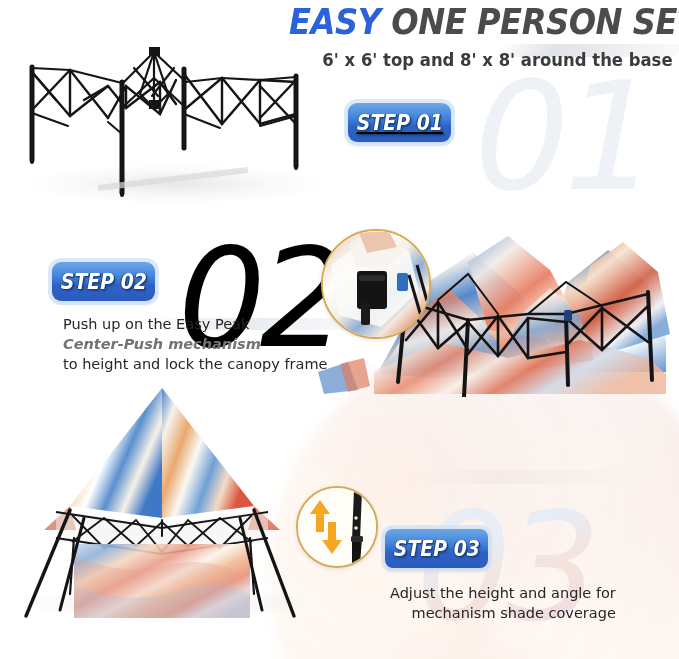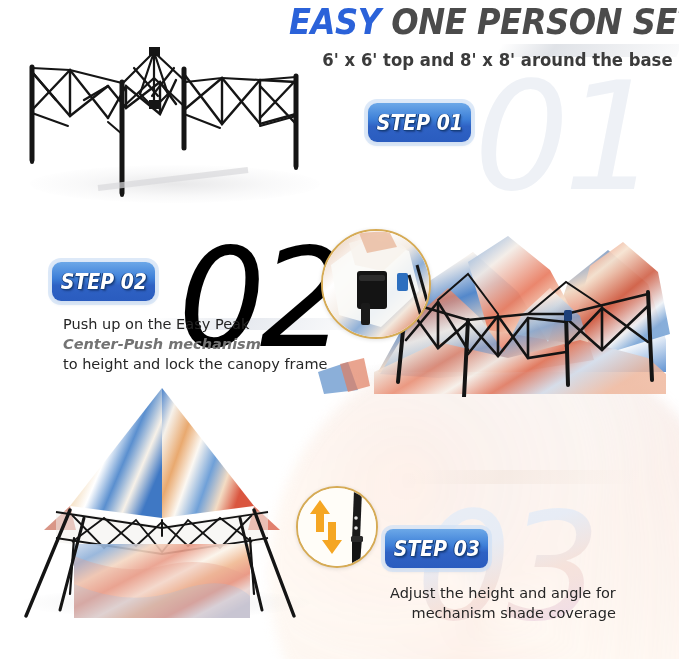--- a/index.html
+++ b/index.html
@@ -87,21 +87,21 @@
     display:flex;align-items:center;justify-content:center;
   }
   .badge-txt{
     font-family:"DejaVu Sans", sans-serif;
     font-style:italic;font-weight:bold;
     font-size:21px;color:#ffffff;
     letter-spacing:0px;
     transform:scaleX(.9);
     text-shadow:1px 1px 0 #16407f, -1px 0 0 #16407f, 0 1px 0 #16407f, 1px 0 0 #16407f, 2px 2px 2px rgba(10,30,70,.45);
   }
-  .badge01{ left:368px; top:103px; }
+  .badge01{ left:348px; top:103px;text-decoration:underline; }
   .badge02{ left:52px;  top:262px; }
   .badge03{ left:385px; top:529px;border-radius:8px; }
 
   
   .body-txt{
     position:absolute;
     font-family:"DejaVu Sans", sans-serif;
     font-size:14.5px;color:#262626;line-height:1.38;
     white-space:pre-line;
   }

